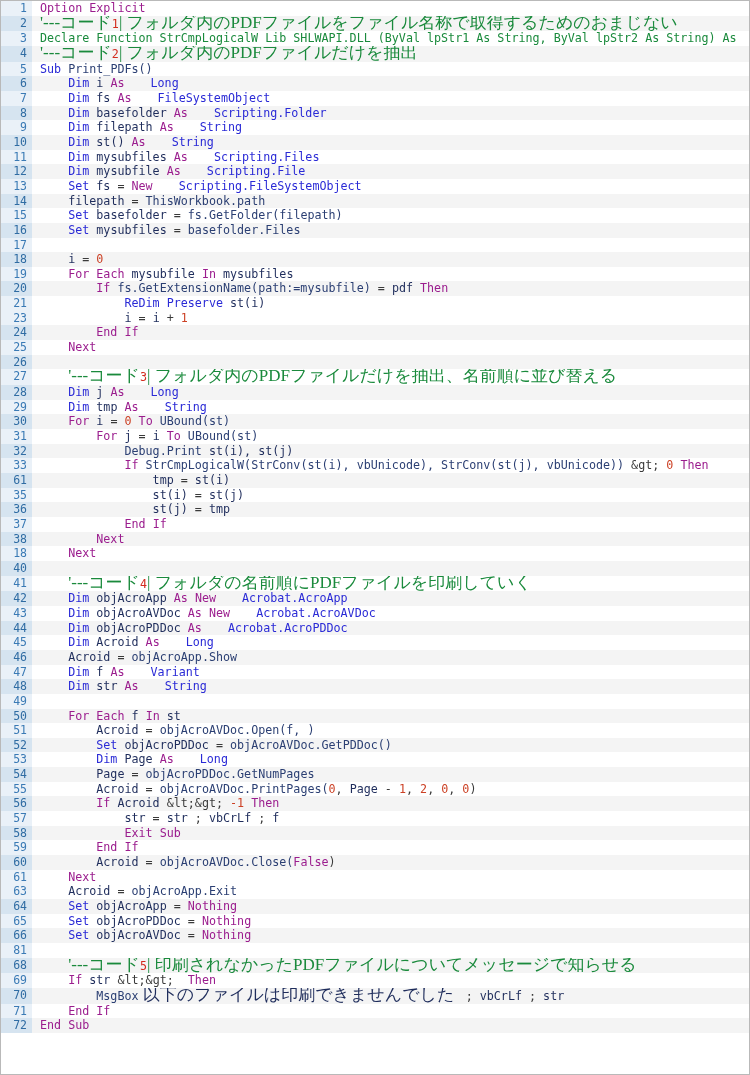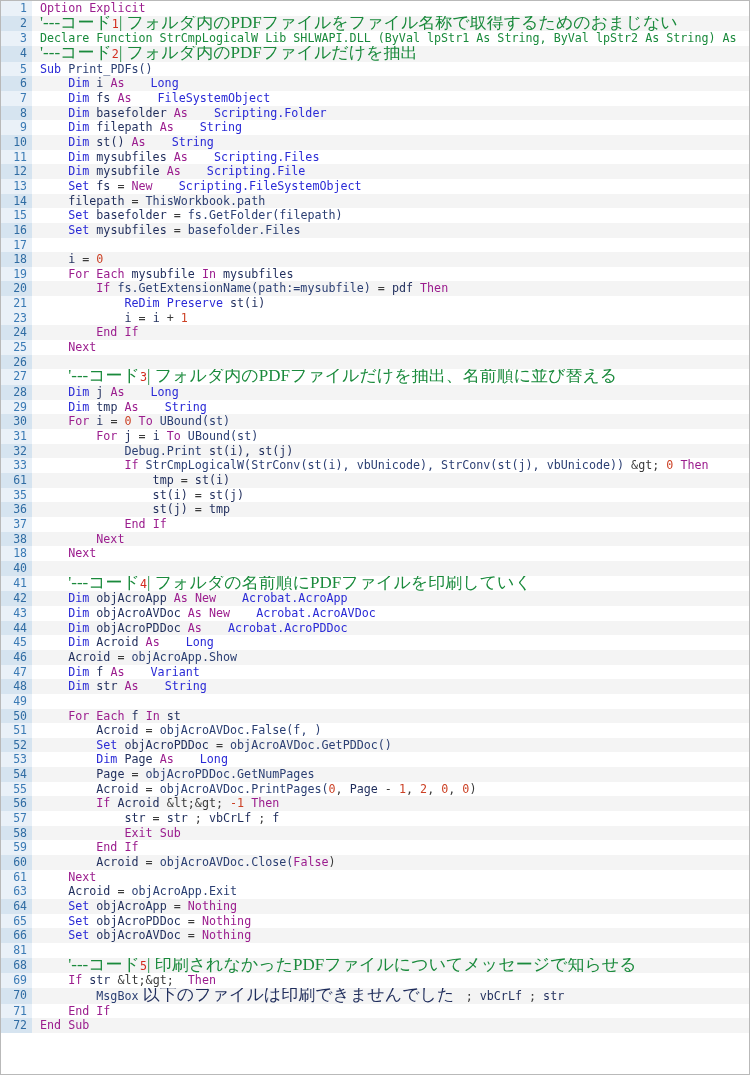--- a/index.html
+++ b/index.html
@@ -262,21 +262,21 @@
         <tr class="code-row">
           <td class="gutter-cell">49</td>
           <td class="code-cell"><span class="t-op"></span></td>
         </tr>
         <tr class="code-row alt">
           <td class="gutter-cell">50</td>
           <td class="code-cell"><span class="t-op">    </span><span class="t-kw">For</span><span class="t-op"> </span><span class="t-kw">Each</span><span class="t-op"> </span><span class="t-id">f</span><span class="t-op"> </span><span class="t-kw">In</span><span class="t-op"> </span><span class="t-id">st</span></td>
         </tr>
         <tr class="code-row">
           <td class="gutter-cell">51</td>
-          <td class="code-cell"><span class="t-op">        </span><span class="t-id">Acroid</span><span class="t-op"> = </span><span class="t-fn">objAcroAVDoc.False(f, )</span></td>
+          <td class="code-cell"><span class="t-op">        </span><span class="t-id">Acroid</span><span class="t-op"> = </span><span class="t-fn">objAcroAVDoc.Open(f, )</span></td>
         </tr>
         <tr class="code-row alt">
           <td class="gutter-cell">52</td>
           <td class="code-cell"><span class="t-op">        </span><span class="t-dim">Set</span><span class="t-op"> </span><span class="t-id">objAcroPDDoc</span><span class="t-op"> = </span><span class="t-fn">objAcroAVDoc.GetPDDoc()</span></td>
         </tr>
         <tr class="code-row">
           <td class="gutter-cell">53</td>
           <td class="code-cell"><span class="t-op">        </span><span class="t-dim">Dim</span><span class="t-op"> </span><span class="t-id">Page</span><span class="t-op"> </span><span class="t-as">As</span><span class="t-op"> </span><span class="t-type">Long</span></td>
         </tr>
         <tr class="code-row alt">

